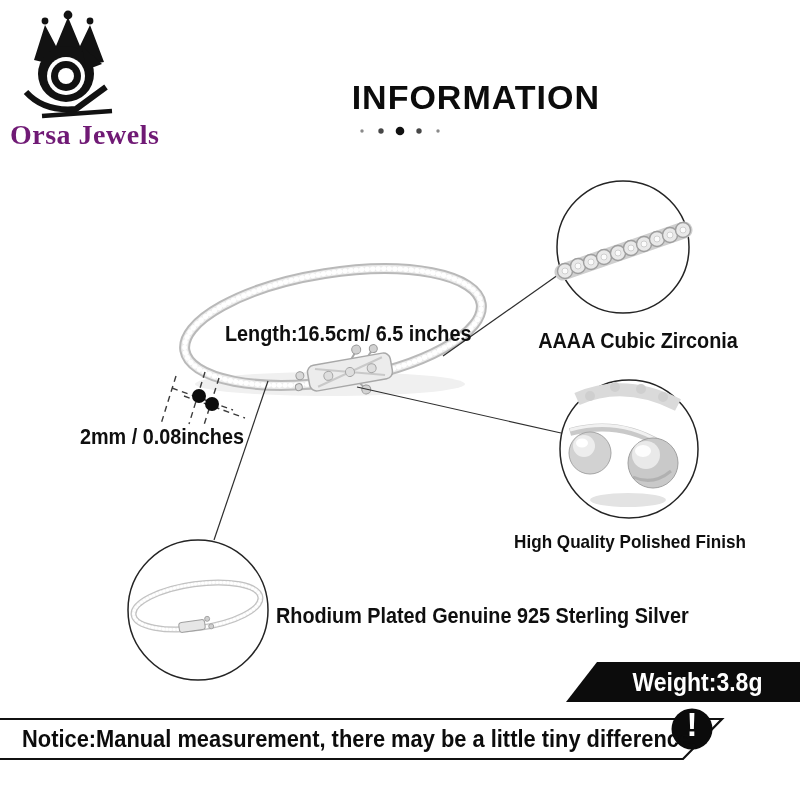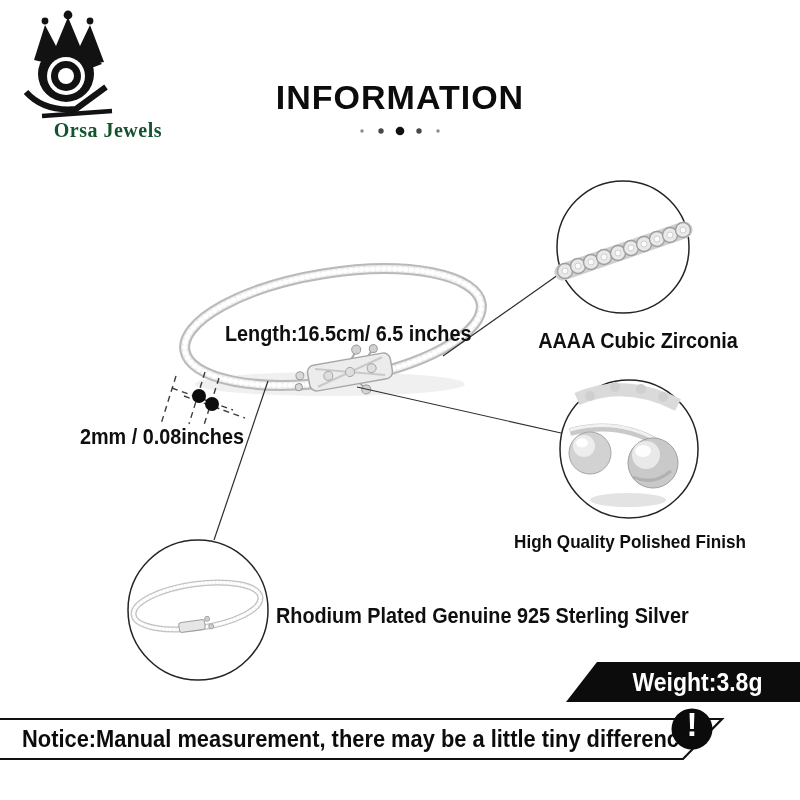--- a/index.html
+++ b/index.html
@@ -9,26 +9,26 @@
   }
   .lbl{
     position:absolute;font-weight:bold;color:#0f0f0f;white-space:nowrap;line-height:1.15;
   }
   .condL{transform:scaleX(.9);transform-origin:left top;}
   .condC{transform:scaleX(.9);transform-origin:center top;}
   #main-art{position:absolute;left:0;top:0;z-index:1;}
   #logo-art{position:absolute;left:16px;top:8px;z-index:2;}
   .txt{z-index:3;}
   #page-title{
-    position:absolute;left:200px;top:78px;width:400px;text-align:center;
+    position:absolute;left:200px;top:78px;width:400px;text-align:right;
     font-size:34px;font-weight:bold;letter-spacing:1px;color:#0c0c0c;z-index:3;
   }
   #brand-name{
-    position:absolute;left:10px;top:119px;width:152px;text-align:right;
-    font-size:20px;font-weight:bold;letter-spacing:.5px;color:#14532d;
+    position:absolute;left:10px;top:119px;width:152px;text-align:left;
+    font-size:28px;font-weight:bold;letter-spacing:.5px;color:#701a75;
     font-family:"Liberation Serif", serif;z-index:3;
   }
   #weight-label{
     position:absolute;left:595px;top:668px;width:205px;text-align:center;
     font-size:25px;font-weight:bold;color:#ffffff;z-index:3;transform:scaleX(.92);
     transform-origin:center top;white-space:nowrap;
   }
   #notice-text{
     position:absolute;left:22px;top:726px;font-size:23px;font-weight:bold;color:#0c0c0c;
     white-space:nowrap;z-index:3;transform:scaleX(.95);transform-origin:left top;

